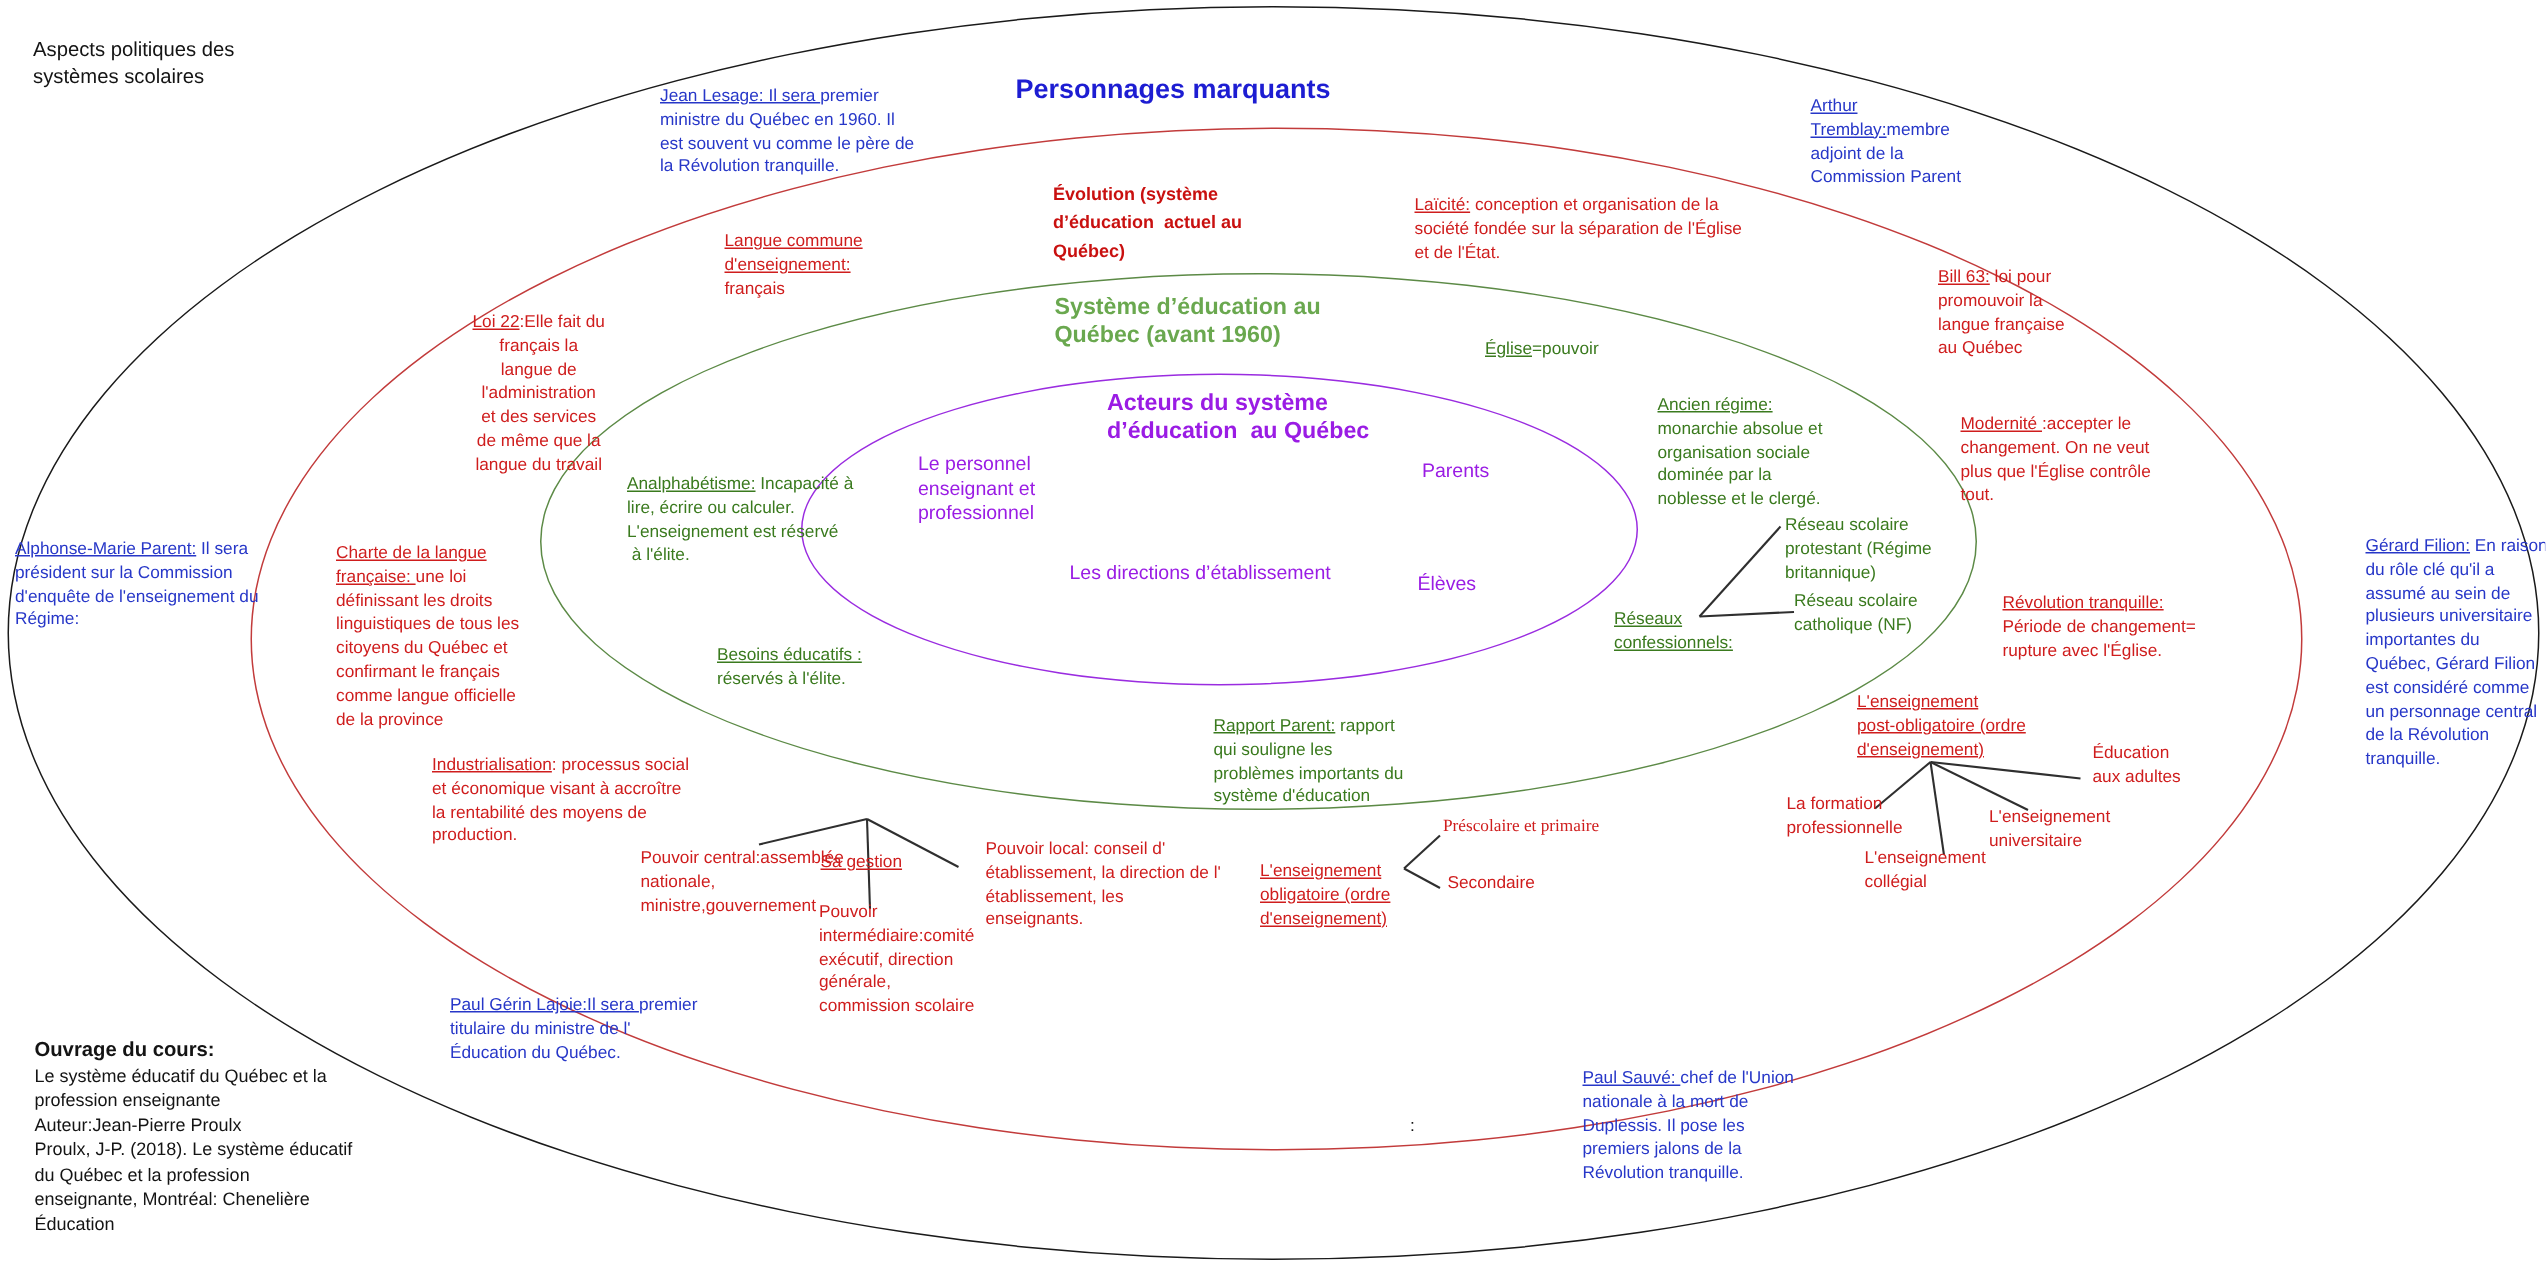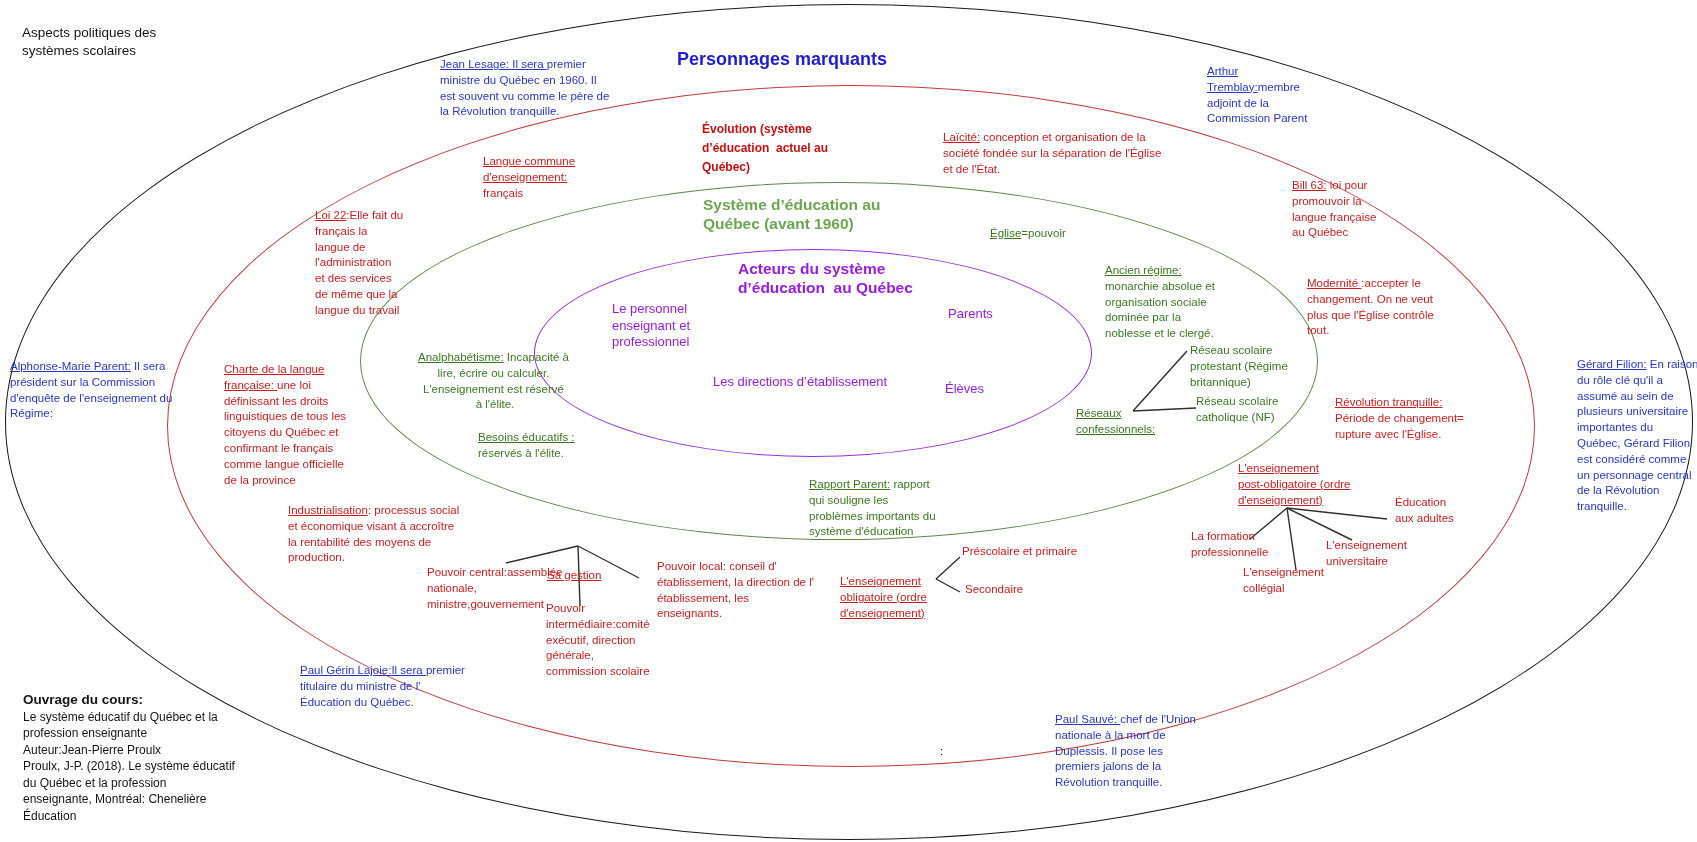--- a/index.html
+++ b/index.html
@@ -80,21 +80,21 @@
       <div class="note" style="left: 1292px; top: 178px; color: rgb(207, 29, 29);">
         <div class="nline"><span class="u">Bill 63:</span><span> loi pour</span></div>
         <div class="nline"><span>promouvoir la</span></div>
         <div class="nline"><span>langue française</span></div>
         <div class="nline"><span>au Québec</span></div>
       </div>
       <div class="note" style="left: 703px; top: 195px; color: rgb(106, 168, 79); font-size: 15.5px; line-height: 19px; font-weight: bold;">
         <div class="nline"><span>Système d’éducation au</span></div>
         <div class="nline"><span>Québec (avant 1960)</span></div>
       </div>
-      <div class="note" style="left: 315px; top: 208px; color: rgb(207, 29, 29);">
+      <div class="note" style="left: 315px; top: 208px; color: rgb(207, 29, 29); text-align: center;">
         <div class="nline"><span class="u">Loi 22</span><span>:Elle fait du</span></div>
         <div class="nline"><span>français la</span></div>
         <div class="nline"><span>langue de</span></div>
         <div class="nline"><span>l'administration</span></div>
         <div class="nline"><span>et des services</span></div>
         <div class="nline"><span>de même que la</span></div>
         <div class="nline"><span>langue du travail</span></div>
       </div>
       <div class="note" style="left: 990px; top: 226px; color: rgb(58, 122, 30);">
         <div class="nline"><span class="u">Église</span><span>=pouvoir</span></div>
@@ -117,21 +117,21 @@
         <div class="nline"><span>tout.</span></div>
       </div>
       <div class="note" style="left: 612px; top: 301px; color: rgb(154, 28, 228); font-size: 13px; line-height: 16.5px;">
         <div class="nline"><span>Le personnel</span></div>
         <div class="nline"><span>enseignant et</span></div>
         <div class="nline"><span>professionnel</span></div>
       </div>
       <div class="note" style="left: 948px; top: 306px; color: rgb(154, 28, 228); font-size: 13px; line-height: 16.5px;">
         <div class="nline"><span>Parents</span></div>
       </div>
-      <div class="note" style="left: 418px; top: 350px; color: rgb(58, 122, 30); text-align: center;">
+      <div class="note" style="left: 418px; top: 316px; color: rgb(58, 122, 30);">
         <div class="nline"><span class="u">Analphabétisme:</span><span> Incapacité à</span></div>
         <div class="nline"><span>lire, écrire ou calculer.</span></div>
         <div class="nline"><span>L'enseignement est réservé</span></div>
         <div class="nline"><span> à l'élite.</span></div>
       </div>
       <div class="note" style="left: 1190px; top: 343px; color: rgb(58, 122, 30);">
         <div class="nline"><span>Réseau scolaire</span></div>
         <div class="nline"><span>protestant (Régime</span></div>
         <div class="nline"><span>britannique)</span></div>
       </div>
@@ -207,21 +207,21 @@
         <div class="nline"><span>la rentabilité des moyens de</span></div>
         <div class="nline"><span>production.</span></div>
       </div>
       <div class="note" style="left: 547px; top: 523px; color: rgb(207, 29, 29); margin-top: 45px;">
         <div class="nline"><span class="u">Sa gestion</span></div>
       </div>
       <div class="note" style="left: 1191px; top: 529px; color: rgb(207, 29, 29);">
         <div class="nline"><span>La formation</span></div>
         <div class="nline"><span>professionnelle</span></div>
       </div>
-      <div class="note" style="left: 962px; top: 544px; color: rgb(207, 29, 29);">
+      <div class="note" style="left: 962px; top: 544px; color: rgb(207, 29, 29); font-family: Liberation Serif, serif;">
         <div class="nline"><span>Préscolaire et primaire</span></div>
       </div>
       <div class="note" style="left: 1326px; top: 538px; color: rgb(207, 29, 29);">
         <div class="nline"><span>L'enseignement</span></div>
         <div class="nline"><span>universitaire</span></div>
       </div>
       <div class="note" style="left: 657px; top: 559px; color: rgb(207, 29, 29);">
         <div class="nline"><span>Pouvoir local: conseil d'</span></div>
         <div class="nline"><span>établissement, la direction de l'</span></div>
         <div class="nline"><span>établissement, les</span></div>

